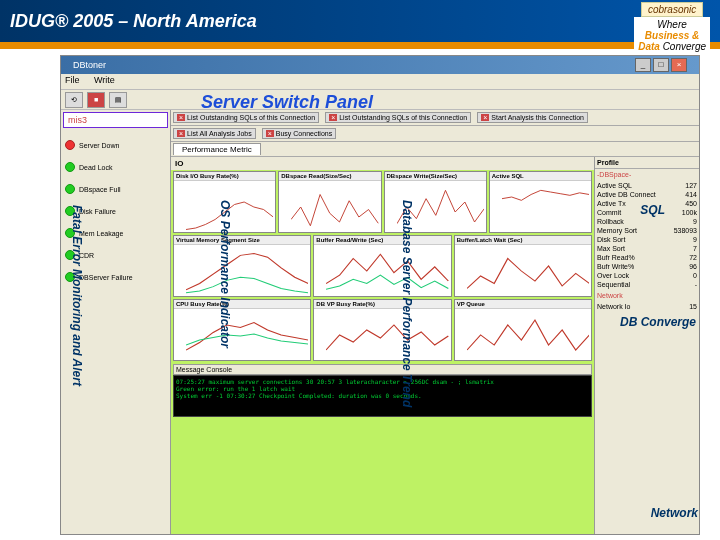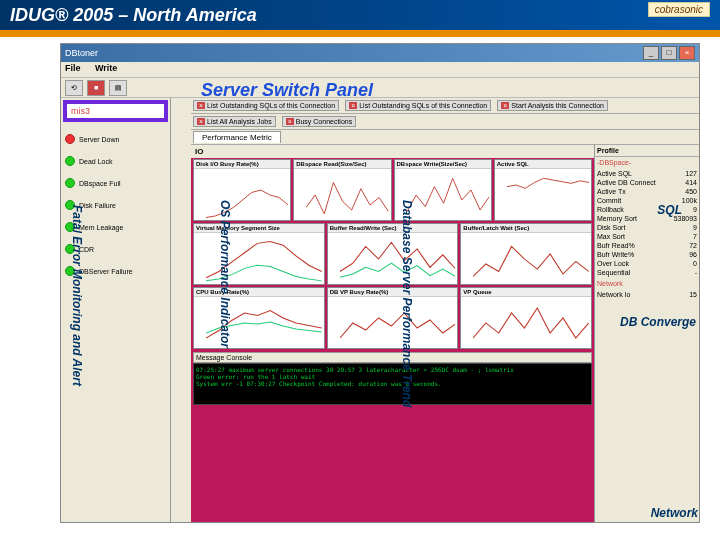--- a/index.html
+++ b/index.html
@@ -1,49 +1,49 @@
 <!DOCTYPE html>
 <html><head>
 <meta charset="utf-8">
 <style>
   * { box-sizing: border-box; margin: 0; padding: 0; }
   body { width: 720px; height: 540px; background: #fff; font-family: Arial, sans-serif; font-size: 9px; overflow: hidden; position: relative; }
   
-  .header-band { height: 30px; background: linear-gradient(to right, #003366, #0055aa); display: flex; align-items: center; padding: 0 10px; position: relative; }
+  .header-band { height: 42px; background: linear-gradient(to right, #003366, #0055aa); display: flex; align-items: center; padding: 0 10px; position: relative; }
   .header-text { color: #fff; font-size: 18px; font-weight: bold; font-style: italic; }
   .header-right { position: absolute; right: 10px; top: 2px; text-align: center; }
   .tagline { font-size: 10px; font-style: italic; color: #000; background: #fff; padding: 2px 4px; }
   .tagline .orange { color: #e88b00; font-weight: bold; }
   .cobra-badge { background: #fff3cc; border: 1px solid #cc9; padding: 1px 6px; font-size: 10px; font-style: italic; color: #663300; display: inline-block; }
   .orange-bar { height: 7px; background: #e88b00; }
   
   .app-window { margin: 6px 20px 0 60px; border: 1px solid #888; background: #ece9d8; height: 480px; position: relative; overflow: hidden; }
-  .titlebar { height: 18px; background: linear-gradient(to right, #3a6ea5, #6699cc); display: flex; align-items: center; padding: 0 4px; }
+  .titlebar { height: 18px; background: linear-gradient(to right, #3a6ea5, #6699cc); display: flex; align-items: center; padding: 0 12px; }
   .titlebar-text { color: #fff; font-size: 9px; flex: 1; }
   .winbtn { width: 16px; height: 14px; background: #ccc; border: 1px solid #666; margin-left: 2px; font-size: 8px; text-align: center; line-height: 12px; }
   .winbtn.close { background: #e56a54; color: #fff; }
   
   .menubar { height: 16px; background: #ece9d8; border-bottom: 1px solid #bbb; padding: 1px 4px; font-size: 9px; }
-  .menubar span { margin-right: 12px; font-weight: bold; }
+  .menubar span { margin-right: 12px; }
   
   .toolbar { height: 20px; background: #ece9d8; border-bottom: 1px solid #bbb; display: flex; align-items: center; padding: 0 4px; gap: 4px; }
   .toolbtn { width: 18px; height: 16px; background: #ddd; border: 1px solid #999; font-size: 7px; text-align: center; line-height: 14px; }
   .toolbtn.red { background: #c44; color: #fff; }
   
   .big-title { position: absolute; left: 140px; top: 36px; font-size: 18px; font-weight: bold; font-style: italic; color: #1d4ed8; z-index: 5; }
   
   .app-body { display: flex; height: calc(100% - 54px); }
   .sidebar { width: 110px; background: #ece9d8; border-right: 1px solid #999; }
-  .sidebar-header { background: #fff; border: 4px solid #6d28d9; margin: 2px; padding: 2px 4px; color: #c44; font-size: 9px; }
+  .sidebar-header { background: #fff; border: 1px solid #6d28d9; margin: 2px; padding: 2px 4px; color: #c44; font-size: 9px; }
   .status-list { padding: 4px 2px; }
   .status-item { display: flex; align-items: center; padding: 6px 2px; font-size: 7px; gap: 4px; }
   .dot-green { width: 10px; height: 10px; background: #2c2; border-radius: 50%; border: 1px solid #191; flex-shrink: 0; }
   .dot-red { width: 10px; height: 10px; background: #e33; border-radius: 50%; border: 1px solid #a22; flex-shrink: 0; }
   
-  .main { flex: 1; background: #be185d; display: flex; flex-direction: column; overflow: hidden; margin-left: 20px; }
+  .main { flex: 1; background: #bef264; display: flex; flex-direction: column; overflow: hidden; }
   .connbar { background: #ece9d8; padding: 2px; display: flex; gap: 6px; font-size: 7px; border-bottom: 1px solid #aaa; }
   .conn-btn { background: #ddd; border: 1px solid #999; padding: 1px 3px; }
   .conn-btn .x { background: #c44; color: #fff; padding: 0 2px; margin-right: 2px; }
   
   .tabbar { background: #ece9d8; padding: 1px 2px; font-size: 8px; border-bottom: 1px solid #aaa; }
   .tab { display: inline-block; background: #fff; border: 1px solid #999; border-bottom: none; padding: 1px 8px; }
   
   .charts-area { flex: 1; display: flex; flex-direction: column; overflow: auto; }
   .section-label { font-size: 8px; font-weight: bold; padding: 2px 4px; background: #ece9d8; }
   .chart-row { display: flex; gap: 2px; padding: 1px 2px; }
@@ -60,31 +60,37 @@
   
   .console { height: 42px; background: #000; color: #0c3; font-size: 6px; font-family: monospace; padding: 2px; overflow: hidden; margin: 0 2px 2px 2px; border: 1px solid #444; }
   .console-hdr { font-size: 7px; padding: 1px 2px; background: #ece9d8; border: 1px solid #999; margin: 2px 2px 0 2px; }
   
   
   .anno { position: absolute; font-weight: bold; font-style: italic; color: #003366; z-index: 20; pointer-events: none; }
   .anno.vert { writing-mode: vertical-rl; text-orientation: mixed; }
   .fatal-anno { left: 70px; top: 205px; font-size: 12px; }
   .os-anno { left: 218px; top: 200px; font-size: 12px; }
   .db-anno { left: 400px; top: 200px; font-size: 12px; }
-  .sql-anno { right: 38px; top: 203px; font-size: 12px; }
+  .sql-anno { right: 55px; top: 203px; font-size: 12px; }
   .dbprof-anno { right: 24px; top: 315px; font-size: 12px; }
   .net-anno { right: 22px; bottom: 20px; font-size: 12px; }
 </style>
 </head>
 <body>
 
 <div class="header-band">
   <span class="header-text">IDUG® 2005 – North America</span>
   <div class="header-right">
     <span class="cobra-badge">cobrasonic</span>
+    <div class="tagline">
+      <span>Where</span><br>
+      <span class="orange">Business &amp;</span><br>
+      <span class="orange">Data</span>
+      <span>Converge</span>
+    </div>
   </div>
 </div>
 <div class="orange-bar"></div>
 
 <div class="app-window">
   <div class="titlebar">
     <span class="titlebar-text">DBtoner</span>
     <div class="winbtn">_</div>
     <div class="winbtn">□</div>
     <div class="winbtn close">×</div>

